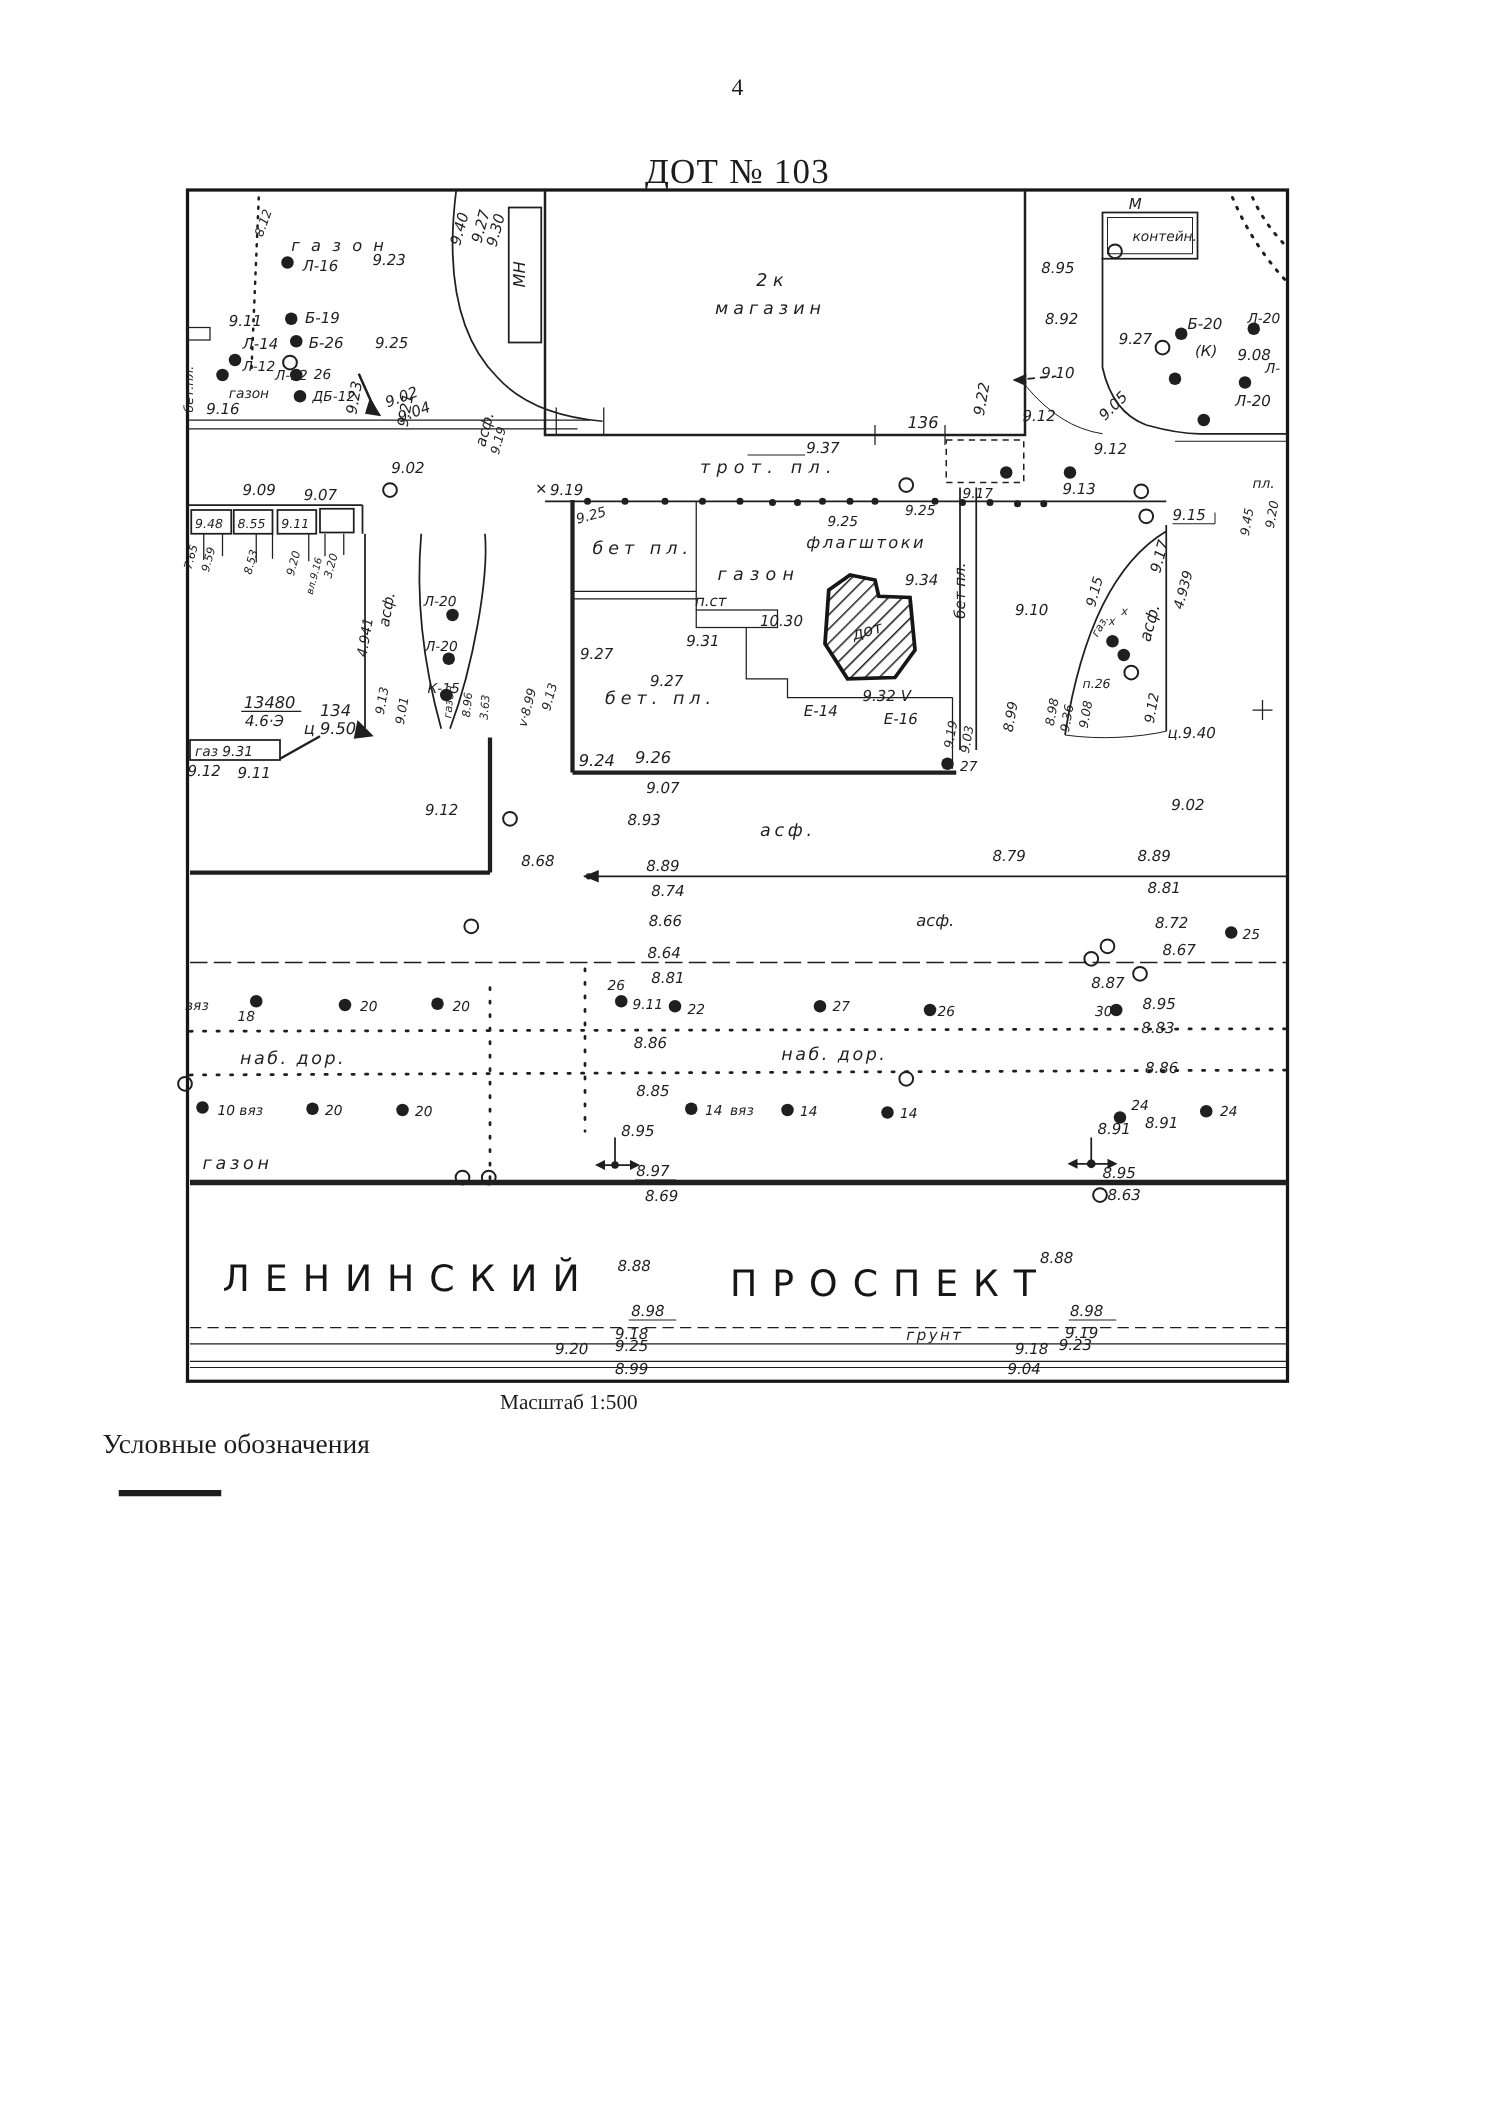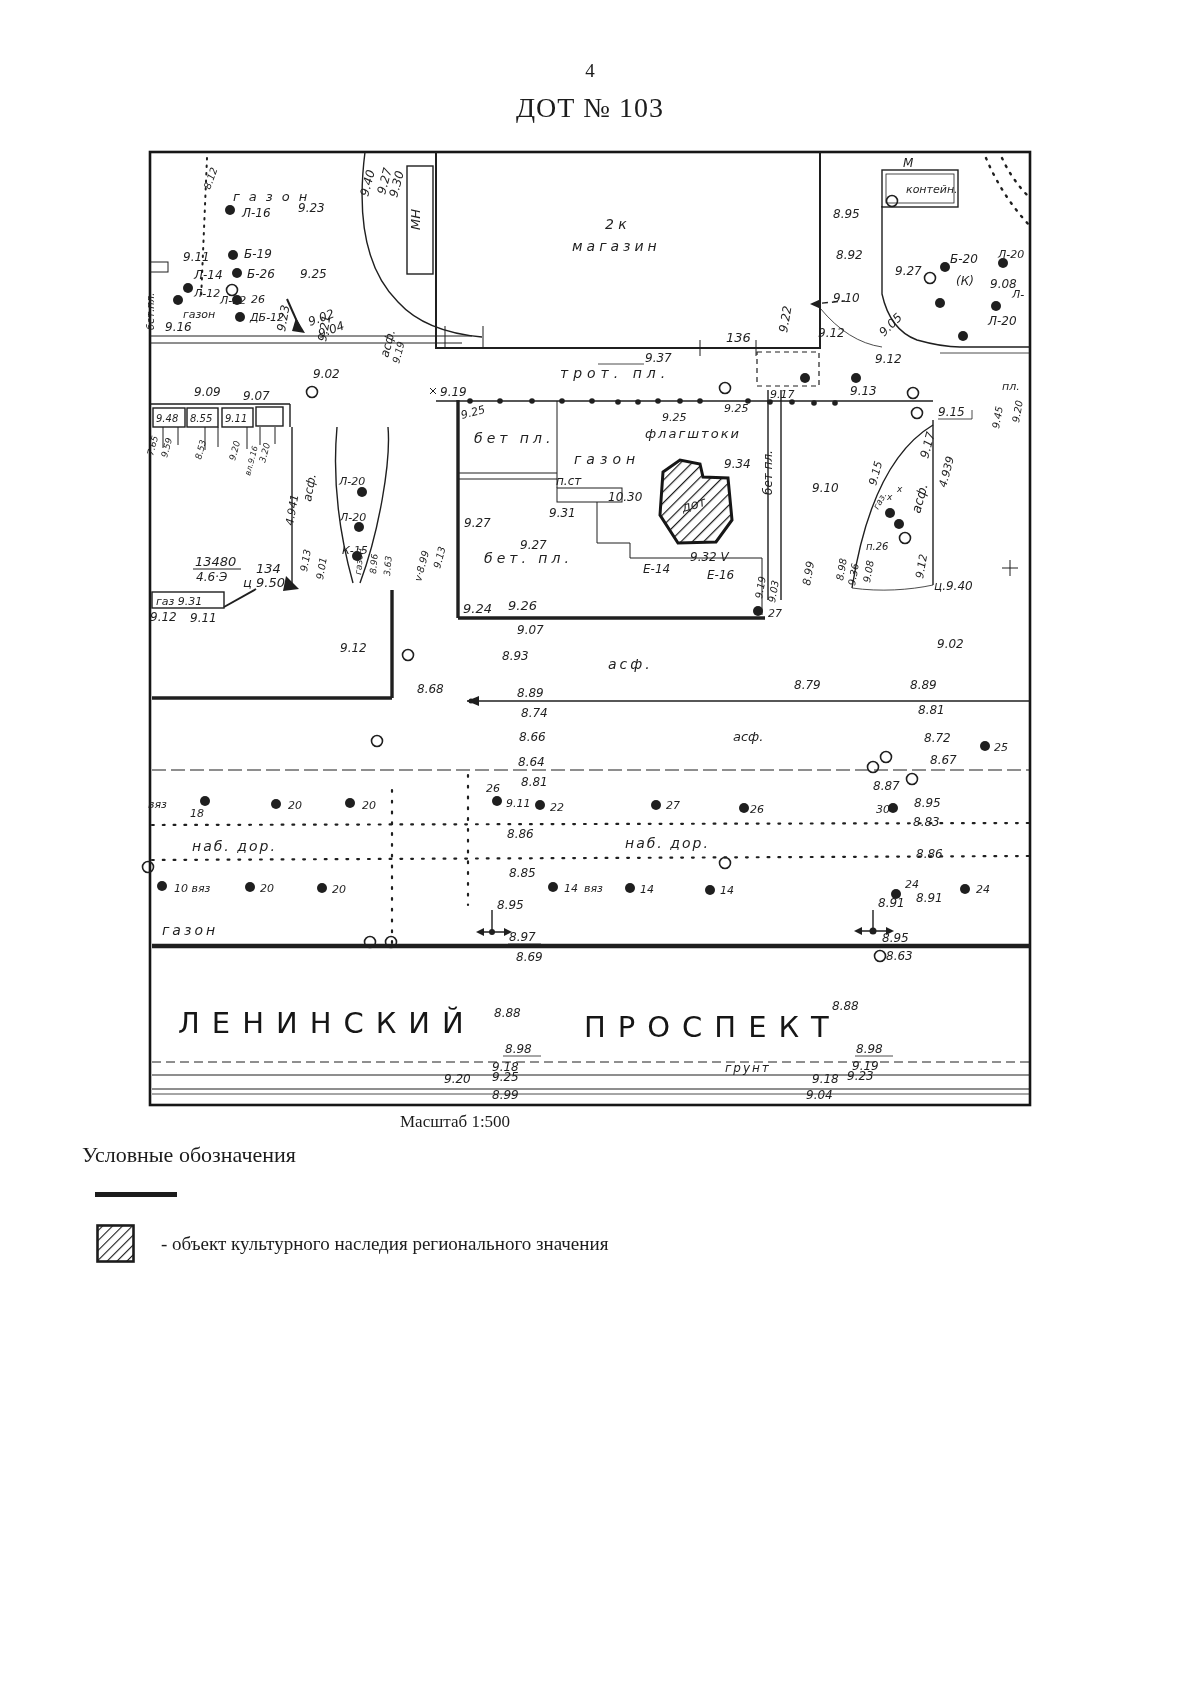--- a/index.html
+++ b/index.html
@@ -1,20 +1,20 @@
 <!DOCTYPE html>
 <html><head>
 <meta charset="utf-8">
 <style>
   html,body{margin:0;padding:0;background:#e8e8e8;}
   .page{position:relative;width:1200px;height:1697px;background:#ffffff;
         font-family:"Liberation Serif",serif;color:#1c1c1c;overflow:hidden;margin:0 auto;}
   .abs{position:absolute;}
   .page-number{top:60px;left:390px;width:400px;text-align:center;font-size:19px;}
-  .page-title{top:92px;left:340px;width:500px;text-align:center;font-size:28px;letter-spacing:1px;}
+  .page-title{top:122px;left:340px;width:500px;text-align:center;font-size:28px;letter-spacing:1px;}
   .scale-caption{top:1112px;left:400px;width:300px;text-align:left;font-size:17px;}
   .legend{top:1142px;left:82px;width:760px;}
   .legend-heading{font-size:22px;margin-bottom:24px;}
   .legend-item{display:flex;align-items:center;margin-bottom:26px;font-size:19px;}
   .swatch-line{display:inline-block;width:82px;height:5px;background:#1c1c1c;margin-right:28px;margin-left:13px;flex:0 0 auto;}
   .swatch-sq{margin-right:24px;margin-left:13px;flex:0 0 auto;}
   #map-svg{position:absolute;top:0;left:0;}
   #map-svg text{font-family:"DejaVu Sans",sans-serif;font-style:italic;fill:#1f1f1f;}
   #map-svg text.street{font-style:normal;fill:#161616;}
   .ln{stroke:#1f1f1f;fill:none;}
@@ -414,26 +414,14 @@
 
   <div class="abs page-number">4</div>
   <div class="abs page-title">ДОТ № 103</div>
   <div class="abs scale-caption">Масштаб 1:500</div>
 
   <div class="abs legend">
     <div class="legend-heading">Условные обозначения</div>
     <div class="legend-item">
       <span class="swatch-line"></span>
     </div>
-    <div class="legend-item">
-      <svg class="swatch-sq" width="42" height="42" viewBox="0 0 42 42">
-        <defs>
-          <pattern id="lh" width="7" height="7" patternUnits="userSpaceOnUse" patternTransform="rotate(45)">
-            <rect width="7" height="7" fill="#ffffff"></rect>
-            <line x1="0" y1="0" x2="0" y2="7" stroke="#1c1c1c" stroke-width="2.2"></line>
-          </pattern>
-        </defs>
-        <rect x="2.5" y="2.5" width="36" height="36" fill="url(#lh)" stroke="#1c1c1c" stroke-width="2.6"></rect>
-      </svg>
-      <span>- объект культурного наследия регионального значения</span>
-    </div>
   </div>
 </div>
 
 </body></html>

